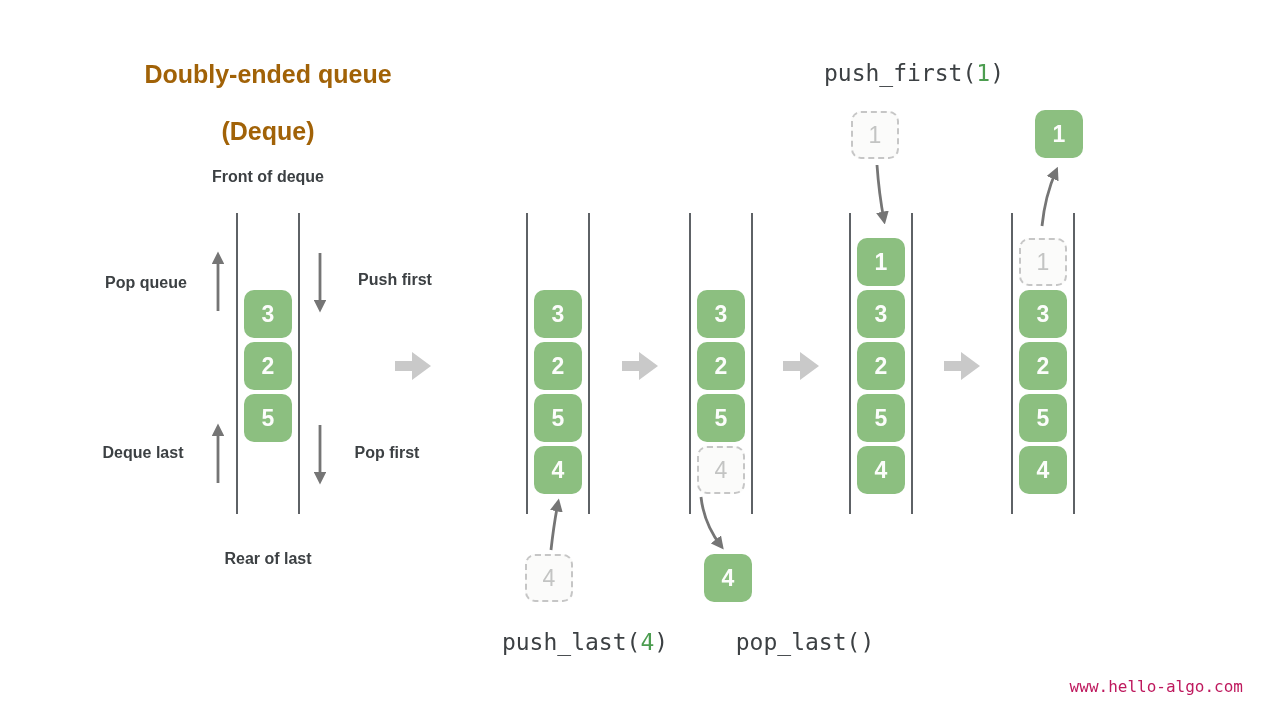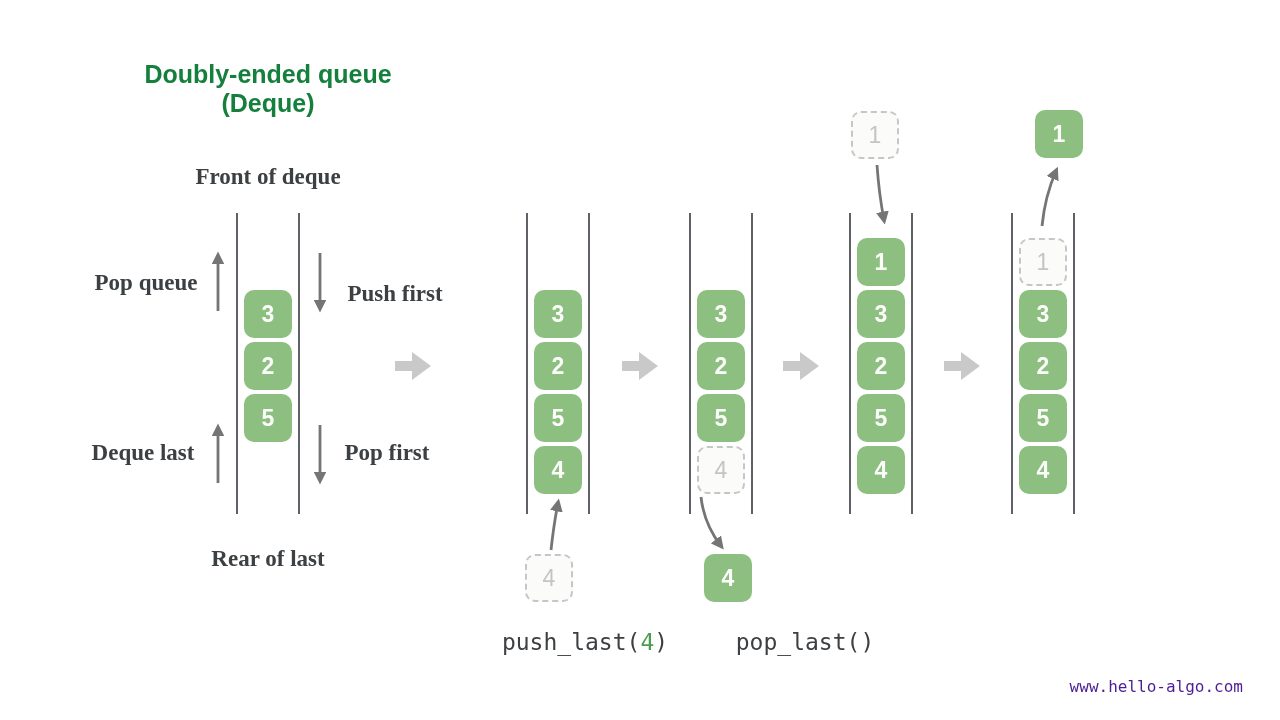--- a/index.html
+++ b/index.html
@@ -4,29 +4,29 @@
 <style>
   html,body{margin:0;padding:0;background:#ffffff;}
   .canvas{position:relative;width:1280px;height:720px;background:#ffffff;overflow:hidden;
           font-family:"Liberation Sans",sans-serif;}
   .overlay{position:absolute;left:0;top:0;pointer-events:none;}
   .vline{position:absolute;top:213px;width:2px;height:301px;background:#5E6266;}
   .cell{position:absolute;width:48px;height:48px;box-sizing:border-box;border-radius:10px;
         background:#8CBF80;color:#FCFDFB;font-size:23px;font-weight:700;
         display:flex;align-items:center;justify-content:center;}
   .cell.ghost{background:#FBFBFA;border:2px dashed #C6C6C6;color:#C3C4C3;font-weight:400;}
-  .blabel{position:absolute;transform:translate(-50%,-50%);font-weight:700;font-size:23px;
-          color:#3C4043;white-space:nowrap;font-family:Liberation Serif, serif;}
+  .blabel{position:absolute;transform:translate(-50%,-50%);font-weight:700;font-size:16px;
+          color:#3C4043;white-space:nowrap;}
   .title-line{position:absolute;transform:translate(-50%,-50%);font-weight:700;font-size:25px;
-          color:#15803d;white-space:nowrap;}
+          color:#a16207;white-space:nowrap;}
   .code{position:absolute;transform:translate(-50%,-50%);font-family:"DejaVu Sans Mono",monospace;
         font-size:23px;color:#3C4043;white-space:nowrap;}
   .code .arg{color:#4C9D50;}
   .watermark{position:absolute;font-family:"DejaVu Sans Mono",monospace;font-size:16px;
-        color:#4c1d95;white-space:nowrap;}
+        color:#be185d;white-space:nowrap;}
 </style>
 </head>
 <body>
 
 <div class="canvas">
 
   <svg class="overlay" width="1280" height="720" viewBox="0 0 1280 720">
     <defs>
       <marker id="ah" viewBox="0 0 10 10" refX="6.5" refY="5" markerWidth="4.6" markerHeight="4.6" orient="auto-start-reverse">
         <path d="M0,0 L10,5 L0,10 z" fill="#757575"></path>
@@ -43,28 +43,29 @@
     <path d="M877,165 Q879,194 884,220" stroke="#757575" stroke-width="2.8" fill="none" marker-end="url(#ah)"></path>
     <path d="M1042,226 Q1045,196 1056,171" stroke="#757575" stroke-width="2.8" fill="none" marker-end="url(#ah)"></path>
 
     <path d="M395,361 h17 v-9 l19,14 l-19,14 v-9 h-17 z" fill="#C9C9C9"></path>
     <path d="M622,361 h17 v-9 l19,14 l-19,14 v-9 h-17 z" fill="#C9C9C9"></path>
     <path d="M783,361 h17 v-9 l19,14 l-19,14 v-9 h-17 z" fill="#C9C9C9"></path>
     <path d="M944,361 h17 v-9 l19,14 l-19,14 v-9 h-17 z" fill="#C9C9C9"></path>
   </svg>
 
   <div class="title-line" style="left:268px;top:74px">Doubly-ended queue</div>
-  <div class="title-line" style="left:268px;top:103px">(Deque)</div>
+  <div class="title-line" style="left:268px;top:131px">(Deque)</div>
   <div class="blabel" style="left:268px;top:177px">Front of deque</div>
   <div class="blabel" style="left:268px;top:559px">Rear of last</div>
   <div class="blabel" style="left:146px;top:283px">Pop queue</div>
-  <div class="blabel" style="left:395px;top:294px">Push first</div>
+  <div class="blabel" style="left:395px;top:280px">Push first</div>
   <div class="blabel" style="left:143px;top:453px">Deque last</div>
   <div class="blabel" style="left:387px;top:453px">Pop first</div>
 
+  <div class="code" style="left:914px;top:73px"><span>push_first(</span><span class="arg">1</span><span>)</span></div>
   <div class="code" style="left:585px;top:642px"><span>push_last(</span><span class="arg">4</span><span>)</span></div>
   <div class="code" style="left:805px;top:642px"><span>pop_last()</span></div>
 
   <div class="vline" style="left:236px"></div>
   <div class="vline" style="left:298px"></div>
   <div class="vline" style="left:526px"></div>
   <div class="vline" style="left:588px"></div>
   <div class="vline" style="left:689px"></div>
   <div class="vline" style="left:751px"></div>
   <div class="vline" style="left:849px"></div>

